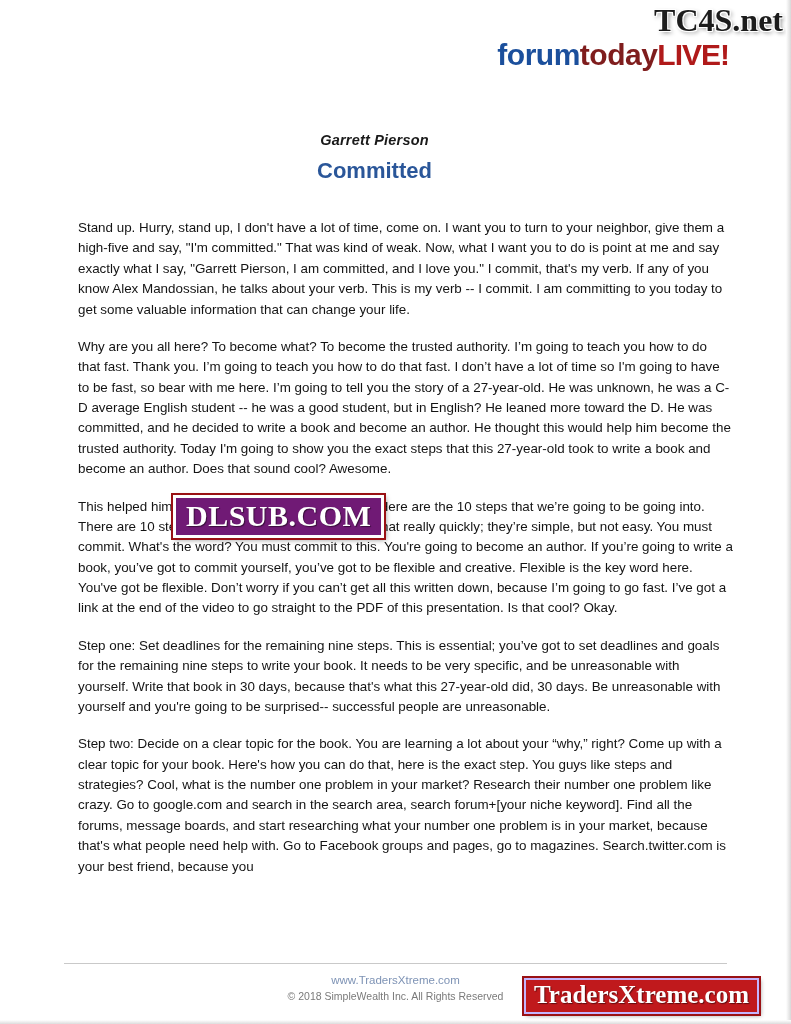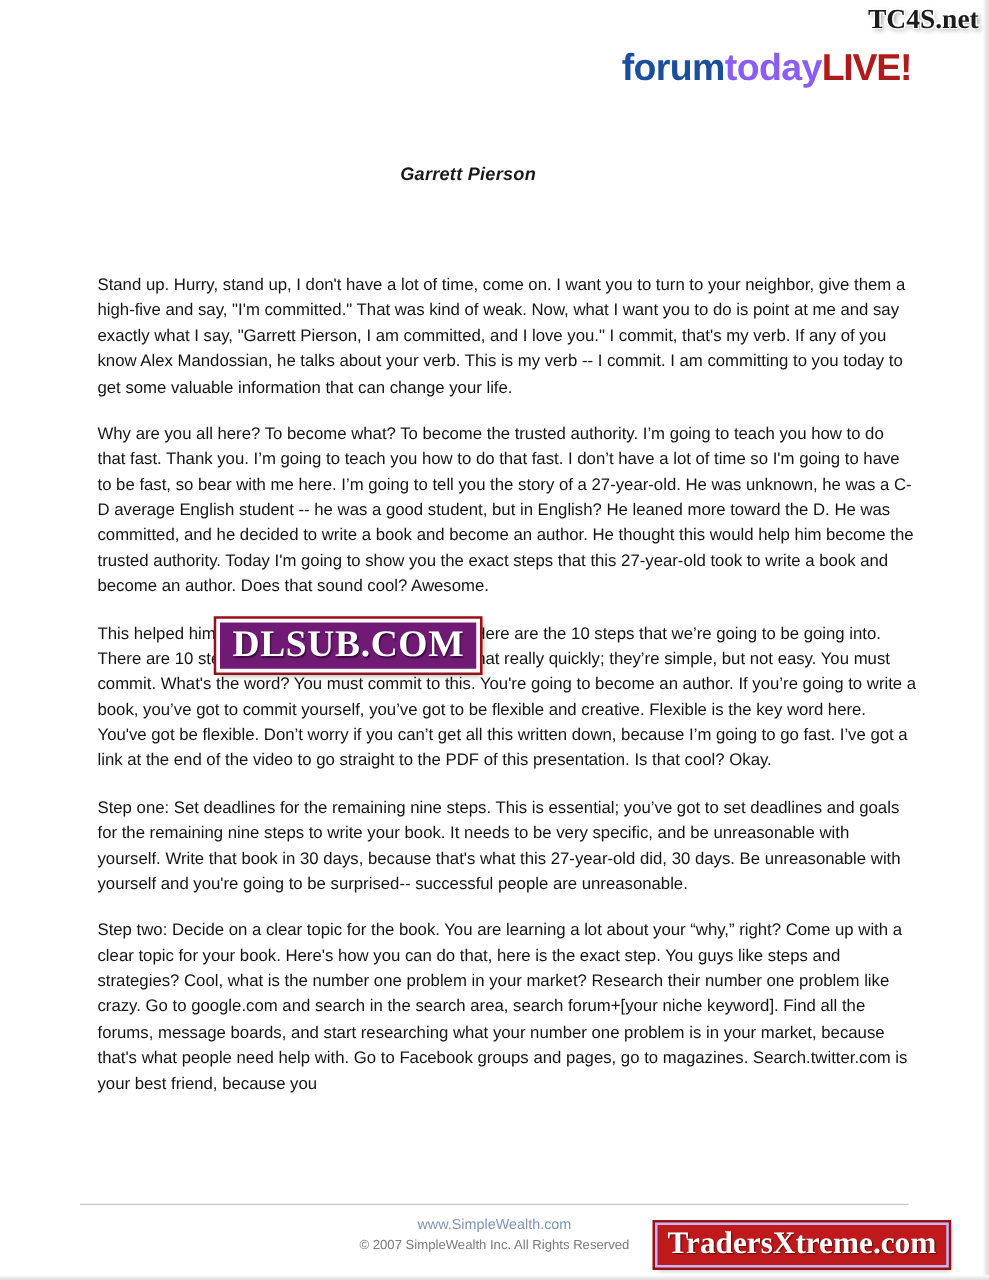--- a/index.html
+++ b/index.html
@@ -34,34 +34,34 @@
     position: absolute;
     right: 62px;
     top: 38px;
     font-family: "Liberation Sans", sans-serif;
     font-weight: bold;
     font-size: 30px;
     letter-spacing: -0.5px;
     white-space: nowrap;
   }
   .logo-engage .w1 { color: #1b4f9c; }
-  .logo-engage .w2 { color: #8b5cf6; }
+  .logo-engage .w2 { color: #7f1d1d; }
   .logo-engage .w3 {
     color: #b01a1a;
     letter-spacing: -1px;
   }
 
   
   .wm-tc4s {
     position: absolute;
     right: 8px;
     top: 2px;
     font-family: "Liberation Serif", serif;
     font-weight: bold;
-    font-size: 22px;
+    font-size: 32px;
     color: #1c1c1c;
     text-shadow:
        1px 1px 0 #ffffff,
       -1px 1px 0 #ffffff,
        1px -1px 0 #ffffff,
       -1px -1px 0 #ffffff,
        2px 2px 4px rgba(0,0,0,0.45);
     white-space: nowrap;
     letter-spacing: 0px;
   }
@@ -189,34 +189,35 @@
 
   <div class="header">
     <div class="logo-engage">
       <span class="w1">forum</span><span class="w2">today</span><span class="w3">LIVE!</span>
     </div>
     <div class="wm-tc4s">TC4S.net</div>
   </div>
 
   <div class="title-block">
     <div class="author">Garrett Pierson</div>
+    <div class="doc-title">Committed</div>
   </div>
 
   <div class="body-copy">
     <p>Stand up. Hurry, stand up, I don't have a lot of time, come on. I want you to turn to your neighbor, give them a high-five and say, "I'm committed." That was kind of weak. Now, what I want you to do is point at me and say exactly what I say, "Garrett Pierson, I am committed, and I love you." I commit, that's my verb. If any of you know Alex Mandossian, he talks about your verb. This is my verb -- I commit.  I am committing to you today to get some valuable information that can change your life.</p>
     <p>Why are you all here? To become what? To become the trusted authority.  I’m going to teach you how to do that fast. Thank you. I’m going to teach you how to do that fast. I don’t have a lot of time so I'm going to have to be fast, so bear with me here. I’m going to tell you the story of a 27-year-old. He was unknown, he was a C-D average English student -- he was a good student, but in English? He leaned more toward the D. He was committed, and he decided to write a book and become an author. He thought this would help him become the trusted authority. Today I'm going to show you the exact steps that this 27-year-old took to write a book and become an author. Does that sound cool? Awesome.</p>
     <p>This helped him become the trusted authority fast. Here are the 10 steps that we’re going to be going into. There are 10 steps, so hopefully I can get through that really quickly; they’re simple, but not easy. You must commit. What's the word? You must commit to this. You're going to become an author. If you’re going to write a book, you’ve got to commit yourself, you’ve got to be flexible and creative. Flexible is the key word here. You've got be flexible. Don’t worry if you can’t get all this written down, because I’m going to go fast. I’ve got a link at the end of the video to go straight to the PDF of this presentation. Is that cool? Okay.</p>
     <p>Step one: Set deadlines for the remaining nine steps. This is essential; you’ve got to set deadlines and goals for the remaining nine steps to write your book. It needs to be very specific, and be unreasonable with yourself. Write that book in 30 days, because that's what this 27-year-old did, 30 days. Be unreasonable with yourself and you're going to be surprised-- successful people are unreasonable.</p>
     <p>Step two: Decide on a clear topic for the book. You are learning a lot about your “why,” right? Come up with a clear topic for your book. Here's how you can do that, here is the exact step. You guys like steps and strategies? Cool, what is the number one problem in your market? Research their number one problem like crazy. Go to google.com and search in the search area, search forum+[your niche keyword]. Find all the forums, message boards, and start researching what your number one problem is in your market, because that's what people need help with. Go to Facebook groups and pages, go to magazines. Search.twitter.com is your best friend, because you</p>
   </div>
 
   <div class="wm-dlsub">DLSUB.COM</div>
 
   <div class="footer-rule"></div>
   <div class="footer">
-    <div class="site">www.SimpleWealth.com</div>
-    <div class="copy">© 2007 SimpleWealth Inc.  All Rights Reserved</div>
+    <div class="site">www.TradersXtreme.com</div>
+    <div class="copy">© 2018 SimpleWealth Inc.  All Rights Reserved</div>
   </div>
   <div class="wm-traders">TradersXtreme.com</div>
 
   <div class="page-edge-right"></div>
   <div class="page-edge-bottom"></div>
 </div>
 
 </body></html>

